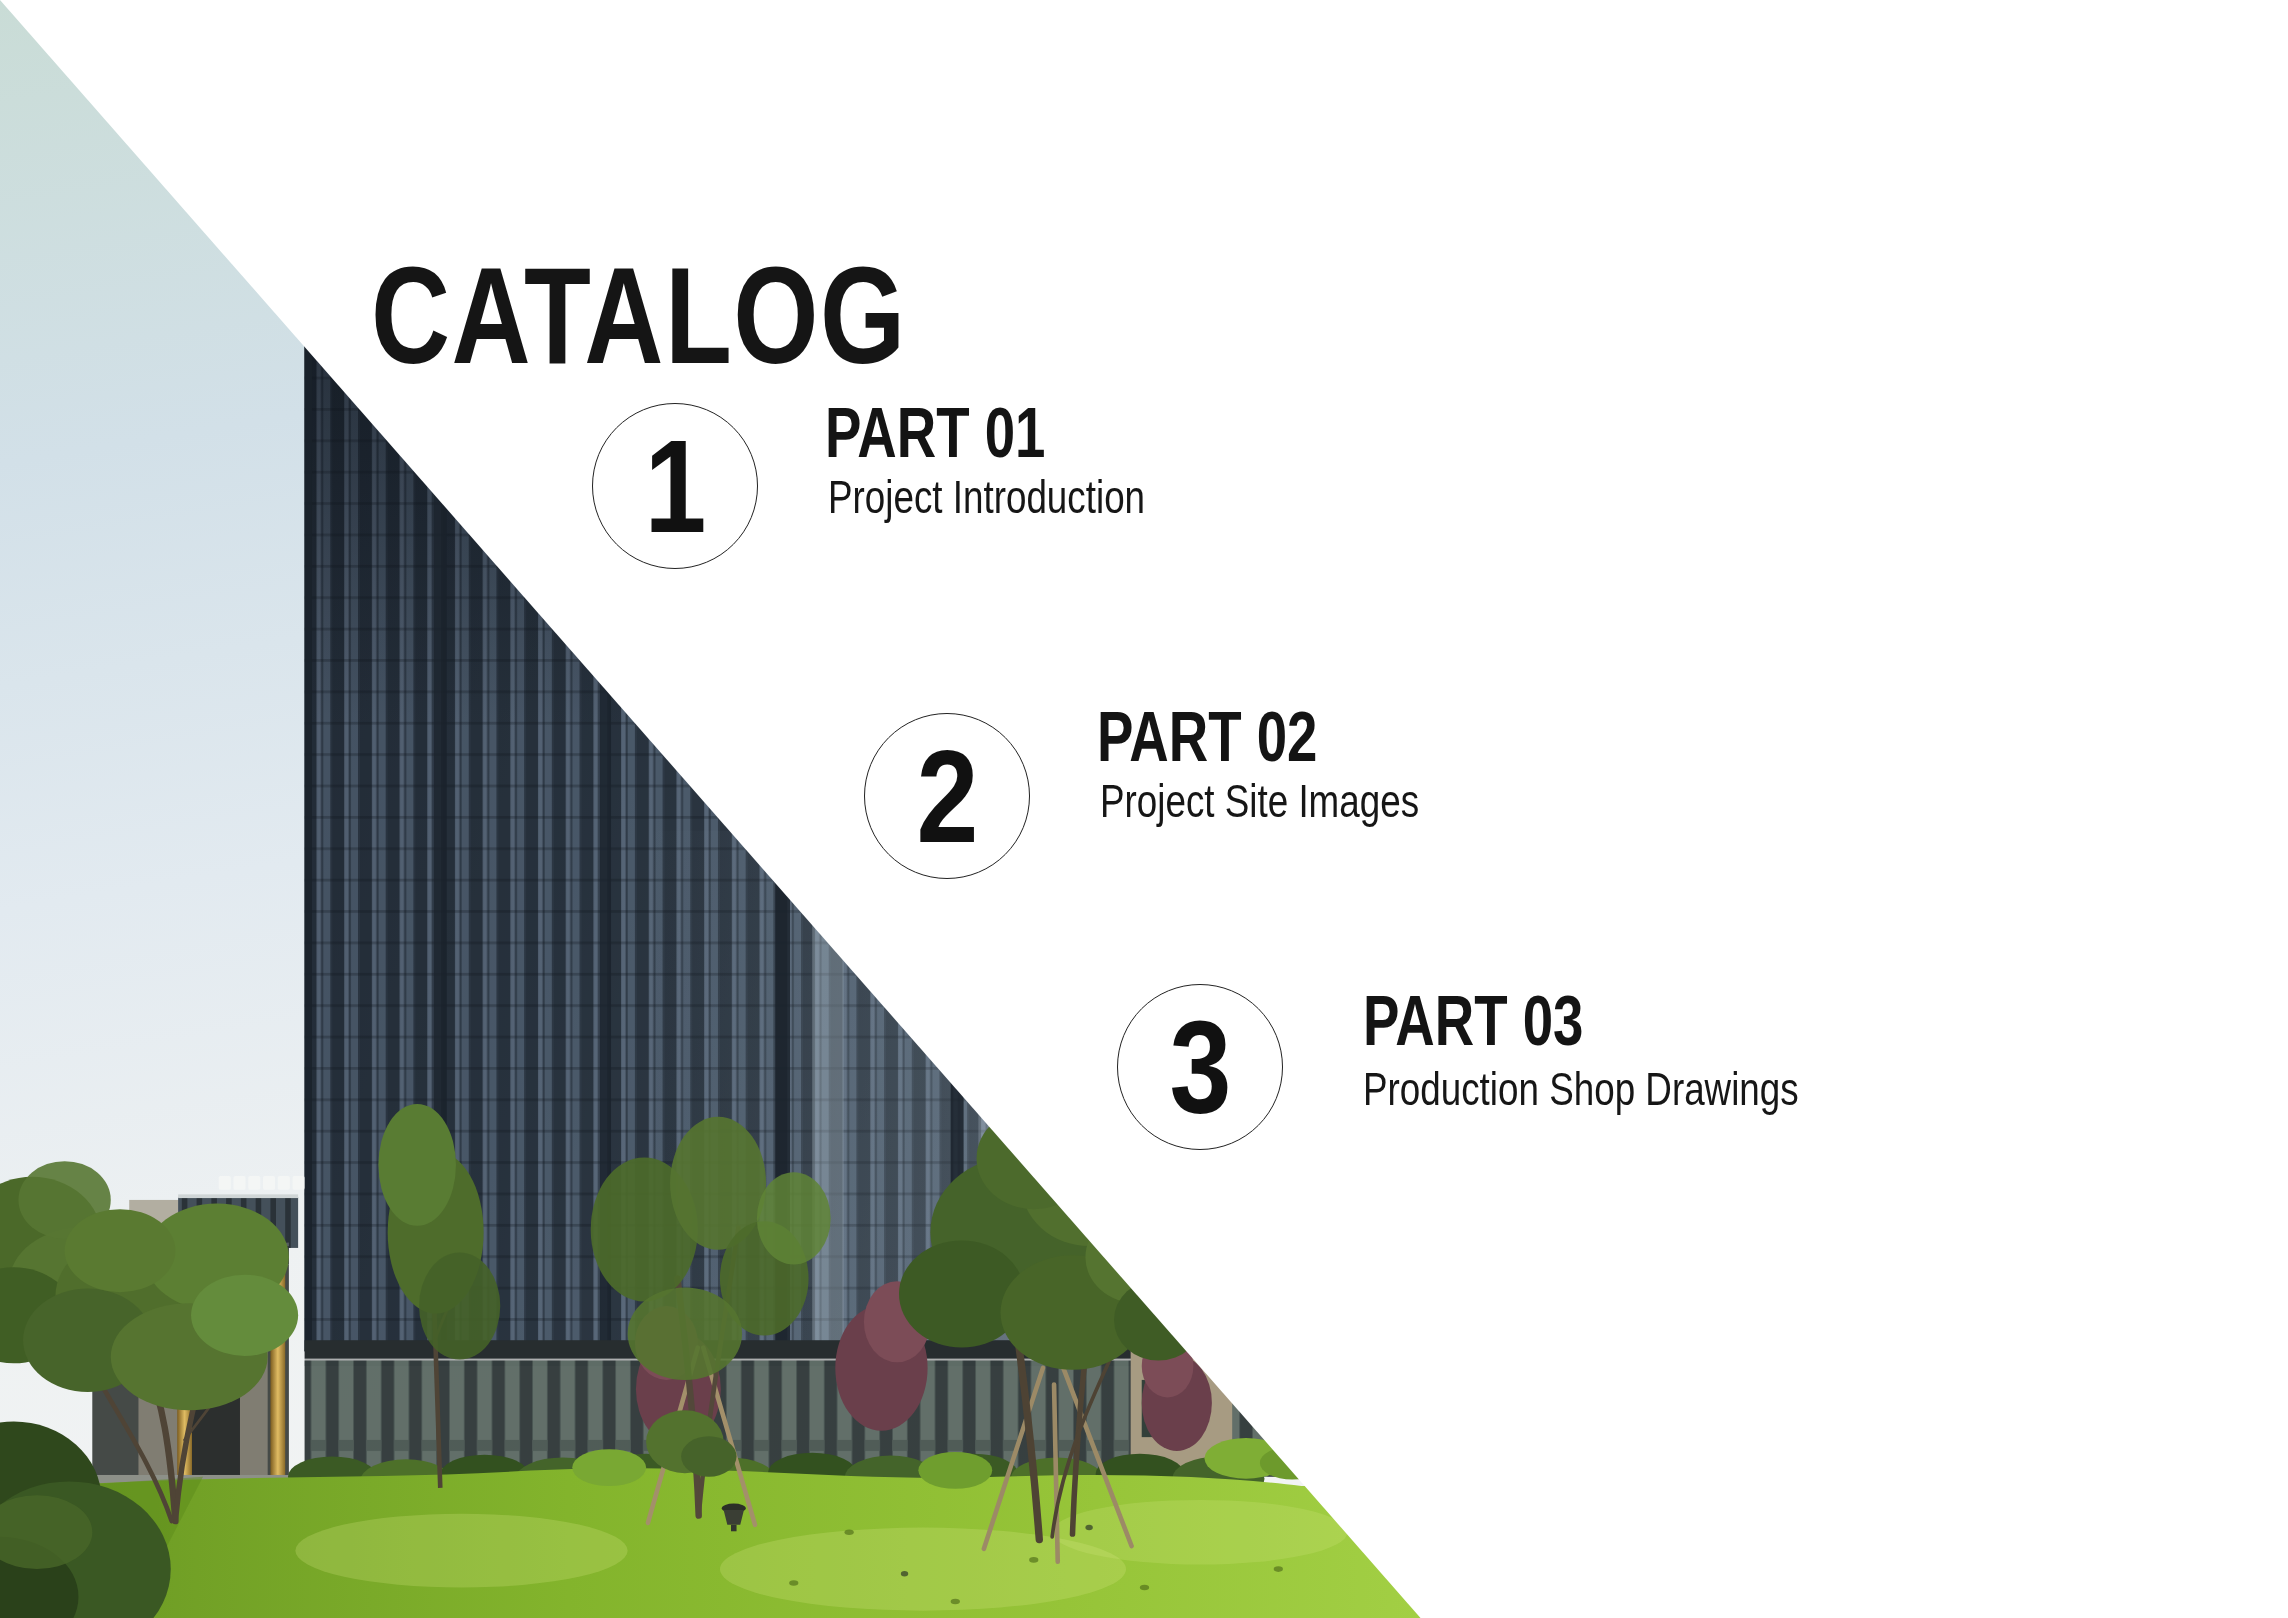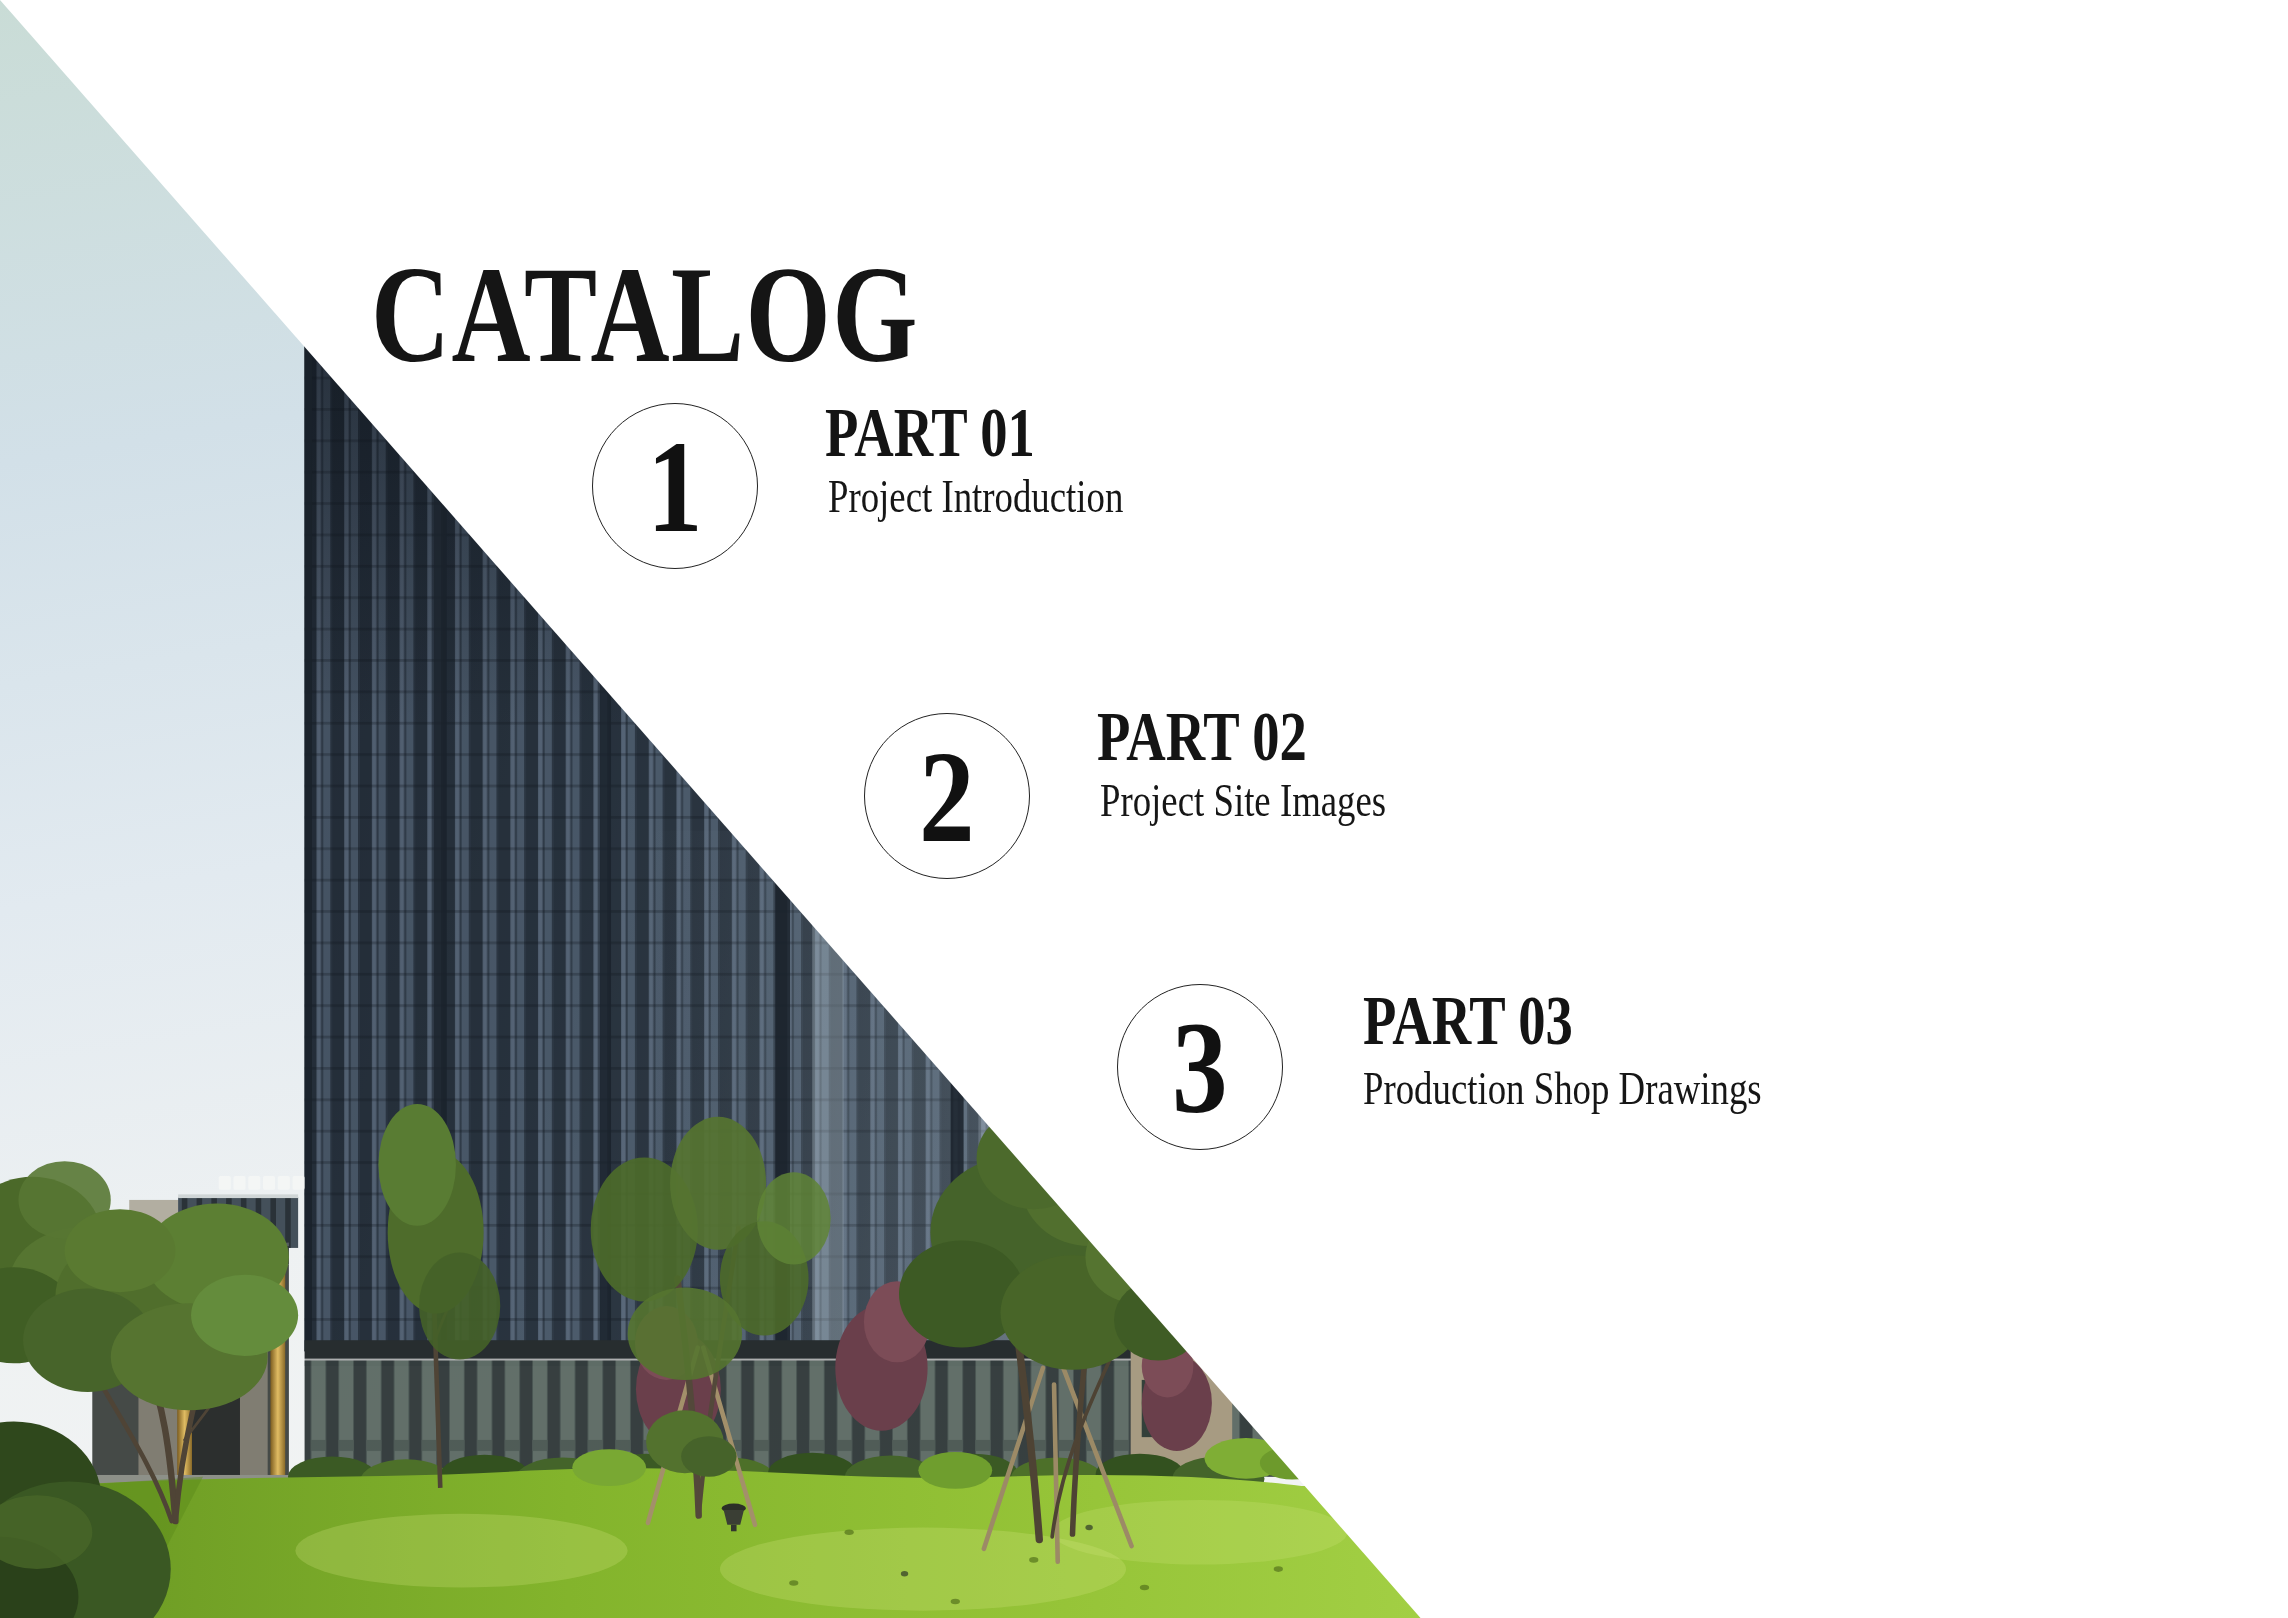--- a/index.html
+++ b/index.html
@@ -1,17 +1,17 @@
 <!DOCTYPE html>
 <html style="font-size:14.8px"><head>
 <meta charset="utf-8">
 <style>
   html,body{margin:0;padding:0;background:#fff;}
   .page{position:relative;width:2289px;height:1619px;background:#fff;overflow:hidden;
-        font-family:Liberation Serif, serif;color:#1a1a1a;}
+        font-family:Liberation Sans, sans-serif;color:#1a1a1a;}
   .photo{position:absolute;left:0;top:0;width:2289px;height:1619px;}
   .title{position:absolute;left:371px;top:155px;font-size:137px;font-weight:700;line-height:1;
          letter-spacing:1.8px;white-space:nowrap;transform:scaleX(.80);transform-origin:left top;color:#151515;}
   .toc-item{position:absolute;}
   .num-circle{position:absolute;width:166px;height:166px;border:1.8px solid #222;border-radius:50%;
               background:#fff;display:flex;align-items:center;justify-content:center;box-sizing:border-box;}
   .num{font-size:131px;font-weight:700;line-height:1;transform:scaleX(.85);color:#111;}
   .part-label{position:absolute;font-size:70px;font-weight:700;line-height:1;white-space:nowrap;
               transform:scaleX(.78);transform-origin:left top;color:#141414;}
   .part-sub{position:absolute;font-size:46px;font-weight:400;line-height:1;white-space:nowrap;

